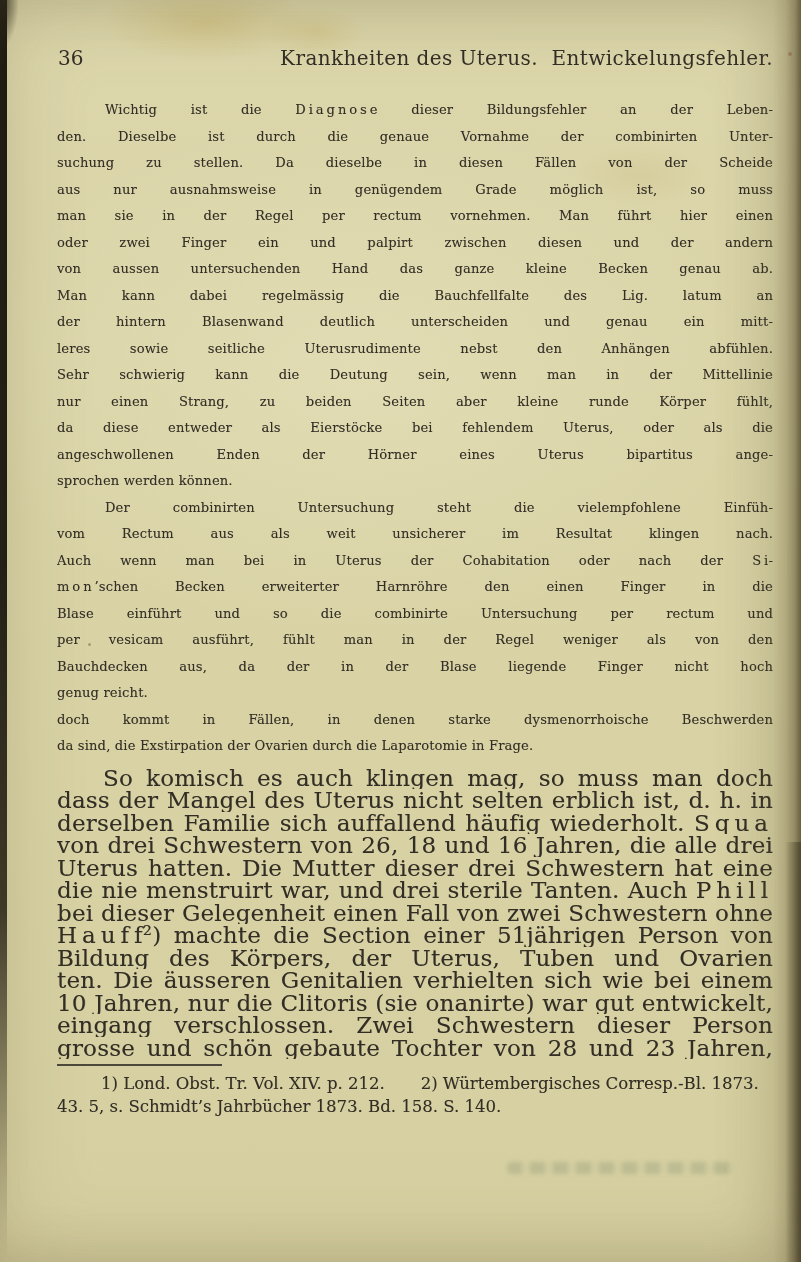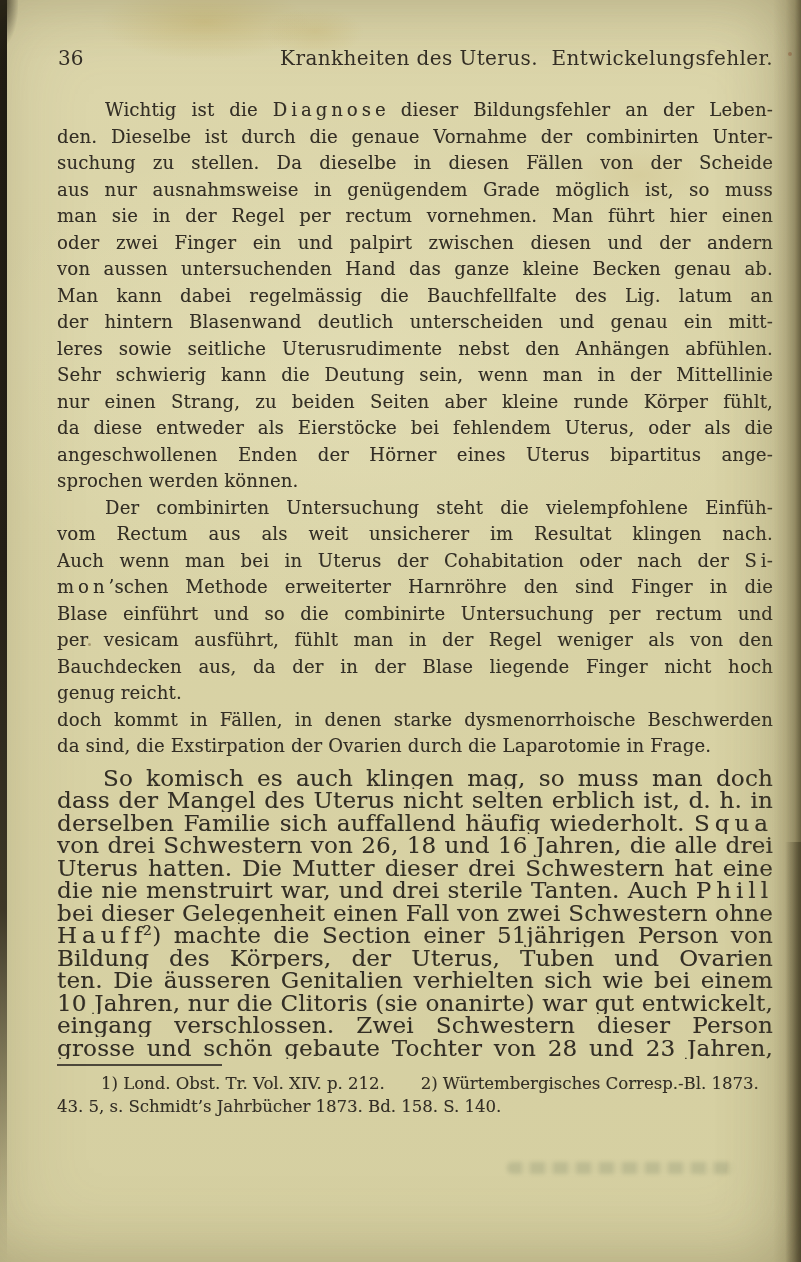--- a/index.html
+++ b/index.html
@@ -37,21 +37,21 @@
   .header{position:absolute;left:57px;top:46px;width:716px;height:28px;}
   .pagenum{position:absolute;left:1px;top:0;font-size:20px;}
   .running-head{position:absolute;left:0;top:0;width:100%;text-align:right;font-size:20px;letter-spacing:0.4px;white-space:pre;}
   .text-block{position:absolute;left:57px;top:97px;width:716px;}
   .line{
     text-align:justify;text-align-last:justify;overflow:hidden;
     letter-spacing:0.2px;
     text-shadow:0.3px 0.3px 0 rgba(51,46,37,0.30);
   }
   .line.last{text-align-last:left;}
-  .para.main .line{font-size:18px;line-height:26.5px;height:26.5px;}
+  .para.main .line{font-size:13px;line-height:26.5px;height:26.5px;}
   .para.main .line.first{text-indent:48px;}
   .para.small{margin-top:7px;}
   .para.small .line{font-size:23px;line-height:22.5px;height:22.5px;}
   .para.small .line.first{text-indent:46px;}
   .fn-rule{margin-top:5px;width:165px;height:2px;background:#4d483b;}
   .fn-line1{margin-top:6px;padding-left:44px;font-size:16.5px;line-height:23px;height:23px;overflow:hidden;
     text-shadow:0.3px 0.3px 0 rgba(51,46,37,0.30);}
   .fn-gap{display:inline-block;width:36px;}
   .fn-line2{font-size:16.5px;line-height:23px;height:23px;overflow:hidden;
     text-shadow:0.3px 0.3px 0 rgba(51,46,37,0.30);}
@@ -95,21 +95,21 @@
           <div class="line">Sehr schwierig kann die Deutung sein, wenn man in der Mittellinie</div>
           <div class="line">nur einen Strang, zu beiden Seiten aber kleine runde Körper fühlt,</div>
           <div class="line">da diese entweder als Eierstöcke bei fehlendem Uterus, oder als die</div>
           <div class="line">angeschwollenen Enden der Hörner eines Uterus bipartitus ange-</div>
           <div class="line last">sprochen werden können.</div>
         </div>
         <div class="para main">
           <div class="line first">Der combinirten Untersuchung steht die vielempfohlene Einfüh-</div>
           <div class="line">vom Rectum aus als weit unsicherer im Resultat klingen nach.</div>
           <div class="line">Auch wenn man bei in Uterus der Cohabitation oder nach der S i-</div>
-          <div class="line">m o n ’schen Methode erweiterter Harnröhre den sind Finger in die</div>
+          <div class="line">m o n ’schen Becken erweiterter Harnröhre den einen Finger in die</div>
           <div class="line">Blase einführt und so die combinirte Untersuchung per rectum und</div>
           <div class="line">per vesicam ausführt, fühlt man in der Regel weniger als von den</div>
           <div class="line">Bauchdecken aus, da der in der Blase liegende Finger nicht hoch</div>
           <div class="line last">genug reicht.</div>
         </div>
         <div class="para main">
           <div class="line">doch kommt in Fällen, in denen starke dysmenorrhoische Beschwerden</div>
           <div class="line last">da sind, die Exstirpation der Ovarien durch die Laparotomie in Frage.</div>
         </div>
         <div class="para small">

